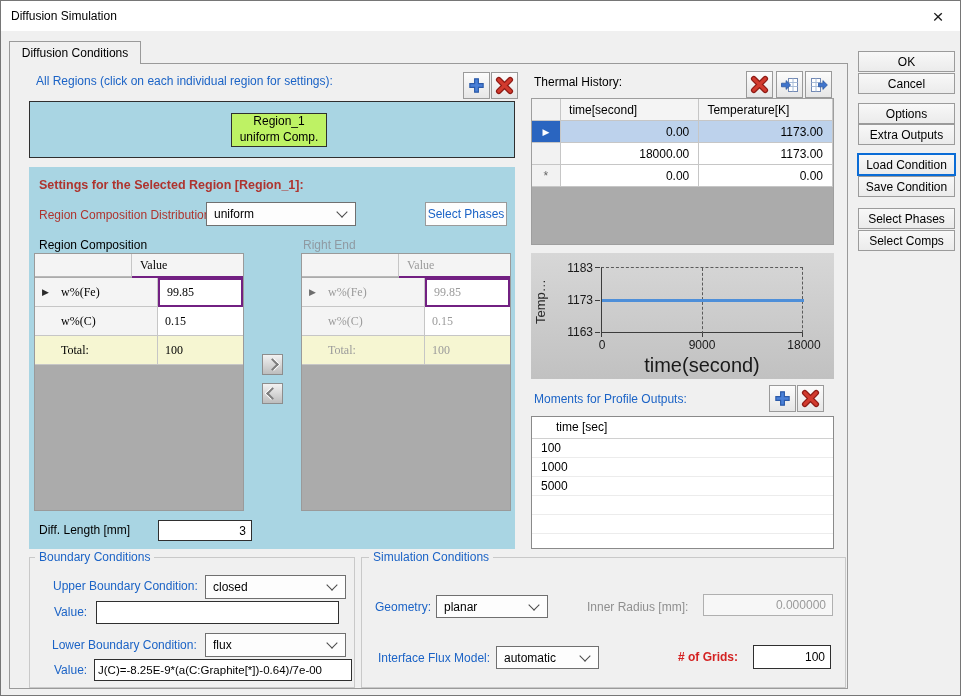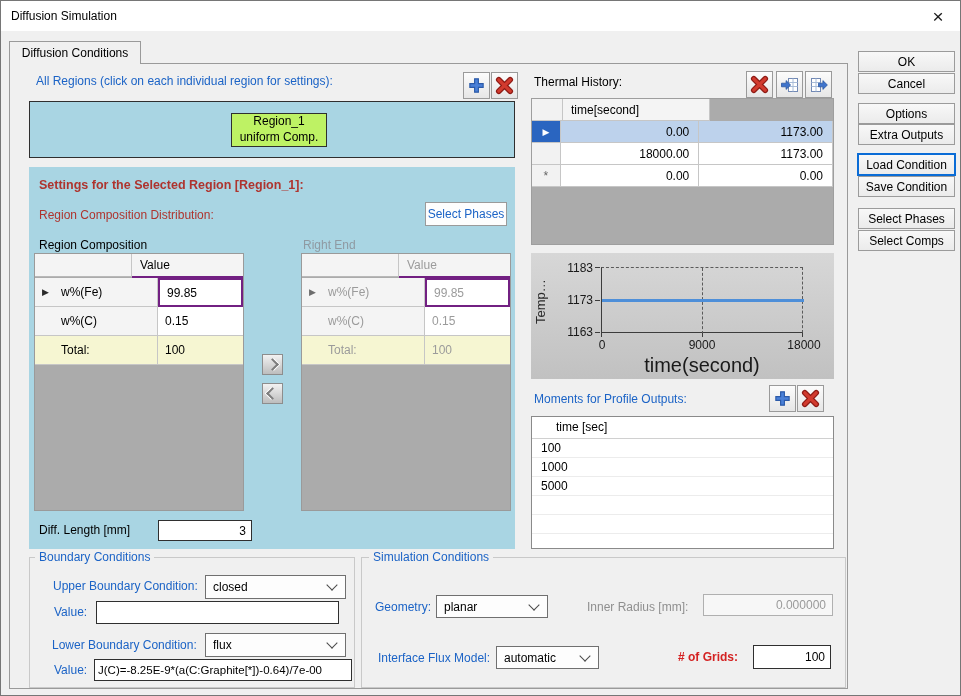--- a/index.html
+++ b/index.html
@@ -19,21 +19,21 @@
             display:flex;align-items:center;justify-content:center;cursor:pointer;}
   .region-strip{left:28px;top:100px;width:486px;height:57px;background:#a9d5e3;border:1px solid #2f2f2f;}
   .region-box{left:201px;top:11px;width:96px;height:34px;background:#bef264;border:1px solid #2f2f2f;
               display:flex;flex-direction:column;align-items:center;justify-content:center;line-height:1.3;cursor:pointer;}
   .settings-panel{left:28px;top:166px;width:486px;height:382px;background:#a9d5e3;}
   .dropdown{background:#fdfdfd;border:1px solid #707070;display:flex;align-items:center;padding-left:7px;cursor:pointer;}
   .dd-chev{position:absolute;right:9px;top:50%;width:7px;height:7px;margin-top:-6px;
            border-right:1.7px solid #4a4a4a;border-bottom:1.7px solid #4a4a4a;transform:rotate(45deg);}
   .btn-white{background:#fdfdfd;border:1px solid #9a9a9a;display:flex;align-items:center;justify-content:center;cursor:pointer;}
   .comp-table{width:210px;height:258px;background:#ababab;border:1px solid #9a9a9a;}
-  .ct-row{display:flex;width:100%;}
+  .ct-row{display:flex;width:100%;font-family:Liberation Serif, serif;}
   .ct-hcell{height:22px;background:#f4f4f4;border-bottom:1px solid #b8b8b8;display:flex;align-items:center;}
   .ct-label{width:96px;background:#f4f4f4;border-right:1px solid #c6c6c6;border-bottom:1px solid #c6c6c6;
             position:relative;display:flex;align-items:center;padding-left:26px;}
   .ct-value{flex:1;background:#ffffff;border-bottom:1px solid #c6c6c6;display:flex;align-items:center;padding-left:7px;}
   .ct-arrow{position:absolute;left:7px;font-size:9px;color:#2a2a2a;}
   .selcell{border:2px solid #722082 !important;}
   .total-row .ct-label,.total-row .ct-value{background:#f6f6d2;}
   .disabled-tbl .ct-label,.disabled-tbl .ct-value,.disabled-tbl .ct-hcell{color:#9b9b9b;}
   .disabled-tbl .ct-arrow{color:#6d6d6d;}
   .mv-btn{width:21px;height:21px;background:linear-gradient(#f2f2f2,#bdbdbd);border:1px solid #8d8d8d;
@@ -101,20 +101,24 @@
   <div class="abs region-strip">
     <div class="abs region-box">
       <span>Region_1</span>
       <span>uniform Comp.</span>
     </div>
   </div>
 
   <div class="abs settings-panel">
     <div class="abs lbl-red" style="left:10px;top:11px;font-weight:bold;font-size:12.5px;">Settings for the Selected Region [Region_1]:</div>
     <div class="abs lbl-red" style="left:10px;top:41px;">Region Composition Distribution:</div>
+    <div class="abs dropdown" style="left:177px;top:35px;width:150px;height:24px;">
+      <span>uniform</span>
+      <span class="dd-chev"></span>
+    </div>
     <div class="abs btn-white lbl-blue" style="left:396px;top:35px;width:82px;height:24px;">Select Phases</div>
 
     <div class="abs" style="left:10px;top:71px;">Region Composition</div>
     <div class="abs" style="left:274px;top:71px;color:#8f9aa2;">Right End</div>
 
     <div class="abs comp-table" style="left:5px;top:86px;">
       <div class="ct-row">
         <div class="ct-hcell" style="width:96px;border-right:1px solid #c6c6c6;"></div>
         <div class="ct-hcell" style="flex:1;padding-left:8px;border-bottom:2px solid #722082;">Value</div>
       </div>
@@ -195,20 +199,21 @@
       <rect x="2.5" y="3.5" width="9" height="13" fill="#fff" stroke="#7289b4"></rect>
       <path d="M2.5 7.5h9 M2.5 11.5h9 M7 3.5v13" stroke="#a8bcd8" fill="none"></path>
       <path d="M9.5 8.2h4.4V5.6L18.4 10l-4.5 4.4v-2.6H9.5z" fill="#3f74cc" stroke="#2b57a0" stroke-width="0.8"></path>
     </svg>
   </div>
 
   <div class="abs thermal-panel">
     <div class="th-row th-head">
       <div class="th-rowhdr"></div>
       <div class="th-cell th-time">time[second]</div>
+      <div class="th-cell th-temp">Temperature[K]</div>
     </div>
     <div class="th-row sel">
       <div class="th-rowhdr">
           <span style="color:#fff;font-size:9px;">▶</span>
         </div>
       <div class="th-cell th-time th-num">0.00</div>
       <div class="th-cell th-temp th-num">1173.00</div>
     </div>
     <div class="th-row">
       <div class="th-rowhdr"></div>

